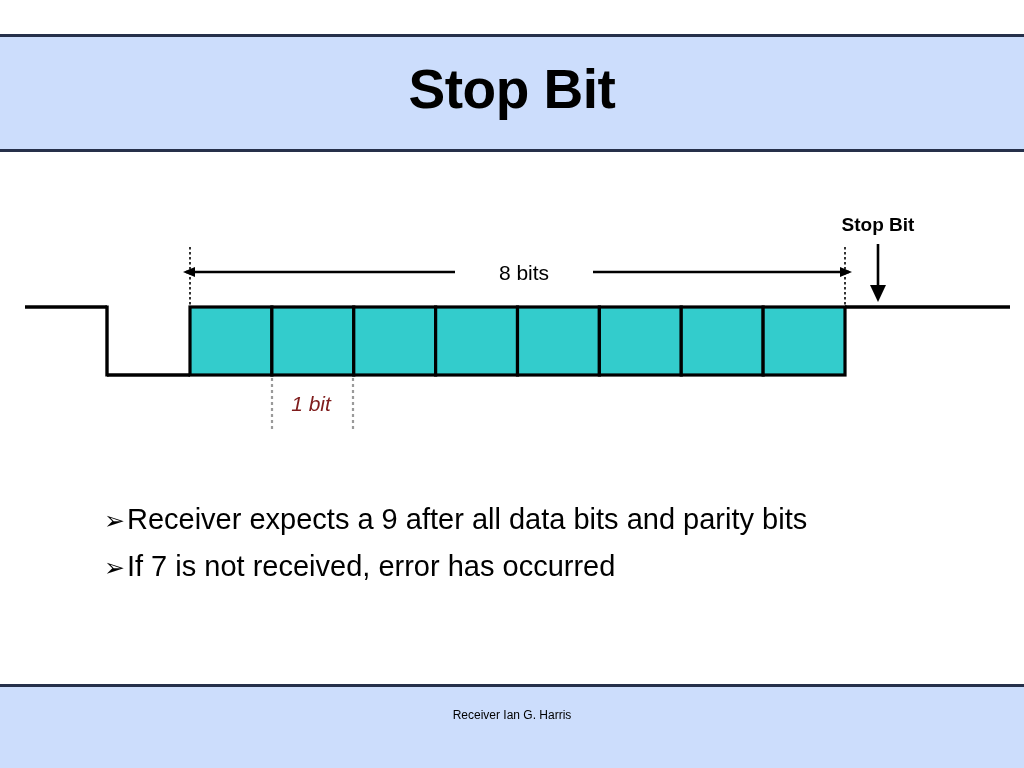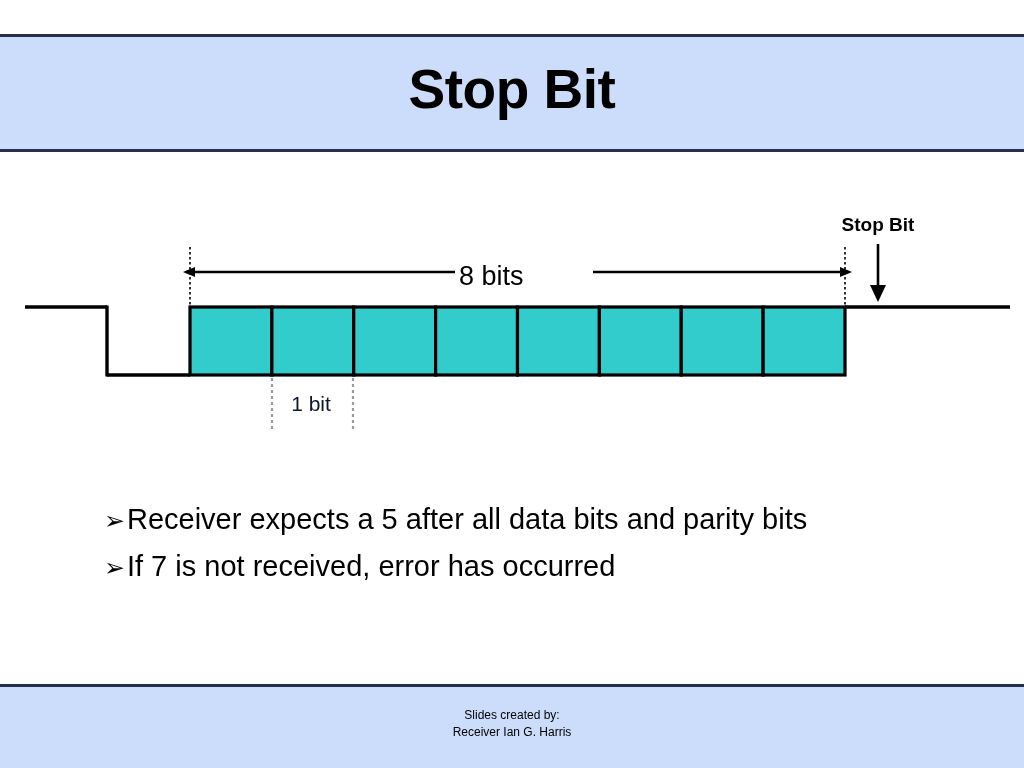--- a/index.html
+++ b/index.html
@@ -83,34 +83,36 @@
     font-size: 19px;
     font-weight: bold;
     color: #000000;
   }
 
   .bits-label {
     position: absolute;
     left: 455px;
     top: 261px;
     width: 130px;
-    font-size: 27px;
+    text-align: center;
+    font-size: 21px;
     color: #000000;
     background: #ffffff;
     padding: 0 4px;
   }
 
   .onebit-label {
     position: absolute;
     left: 276px;
     top: 392px;
     width: 70px;
     text-align: center;
     font-size: 21px;
-    color: #0f172a;
+    color: #7f1d1d;
+    font-style: italic;
   }
 
   
   .bullets {
     position: absolute;
     left: 104px;
     top: 503px;
     width: 880px;
   }
   .bullet-row {
@@ -184,27 +186,26 @@
     </svg>
   </div>
 
   <div class="stopbit-label">Stop Bit</div>
   <div class="bits-label">8 bits</div>
   <div class="onebit-label">1 bit</div>
 
   <div class="bullets">
     <div class="bullet-row">
       <span class="bullet-marker">➢</span>
-      <span class="bullet-text">Receiver expects a 5 after all data bits and parity bits</span>
+      <span class="bullet-text">Receiver expects a 9 after all data bits and parity bits</span>
     </div>
     <div class="bullet-row">
       <span class="bullet-marker">➢</span>
       <span class="bullet-text">If 7 is not received, error has occurred</span>
     </div>
   </div>
 
   <div class="footer-band"></div>
   <div class="footer-text">
-    <div>Slides created by:</div>
     <div>Receiver Ian G. Harris</div>
   </div>
 
 </div>
 
 </body></html>

